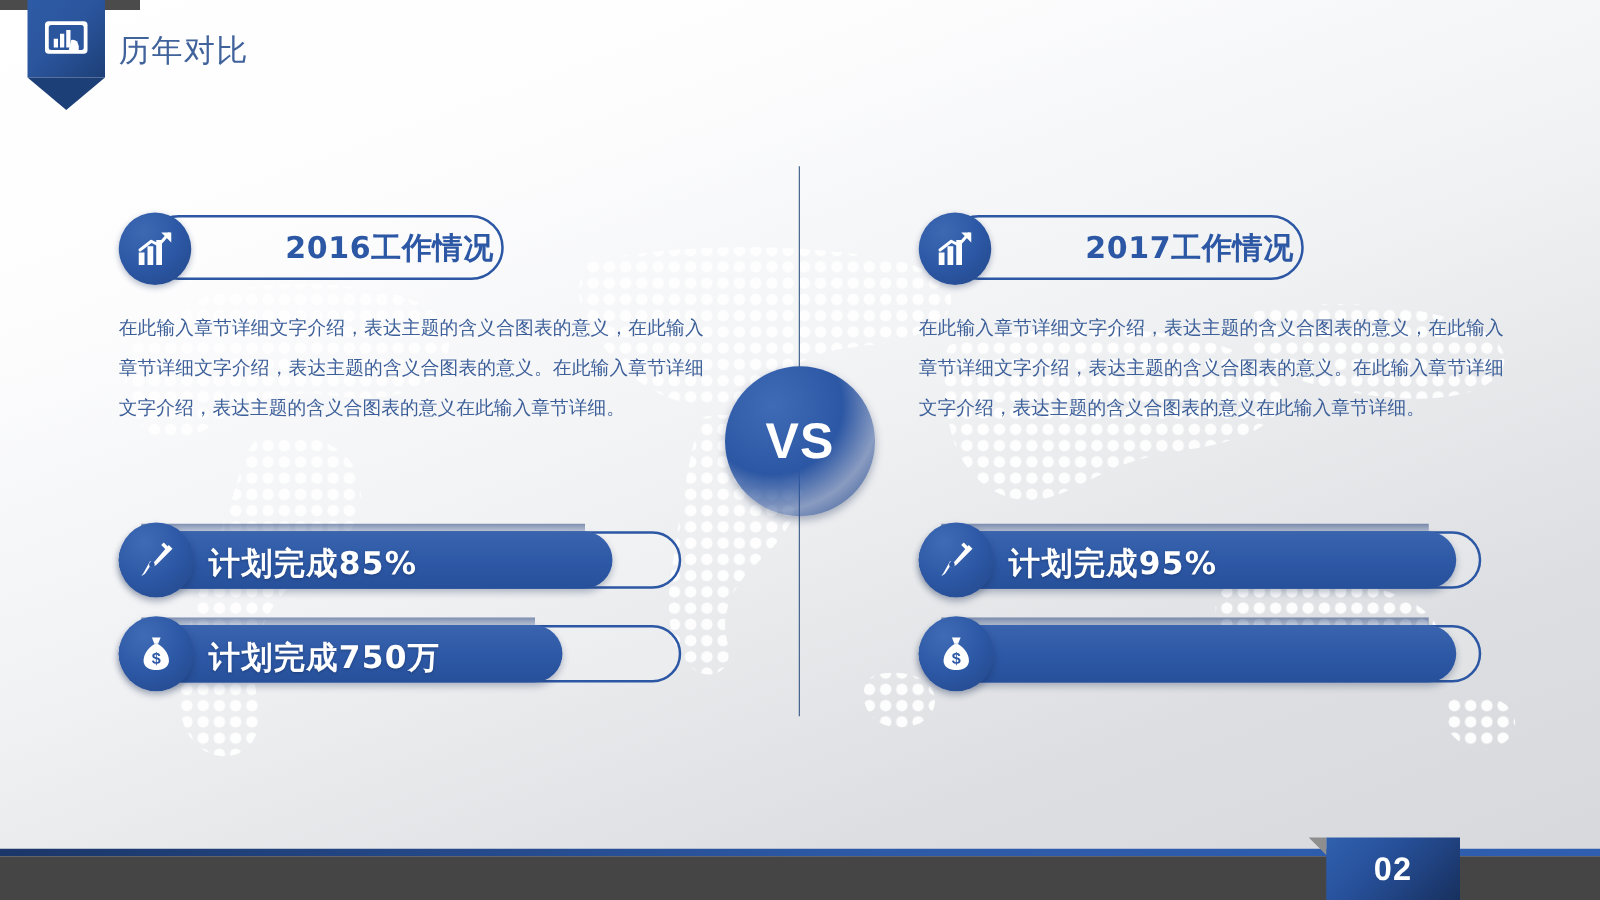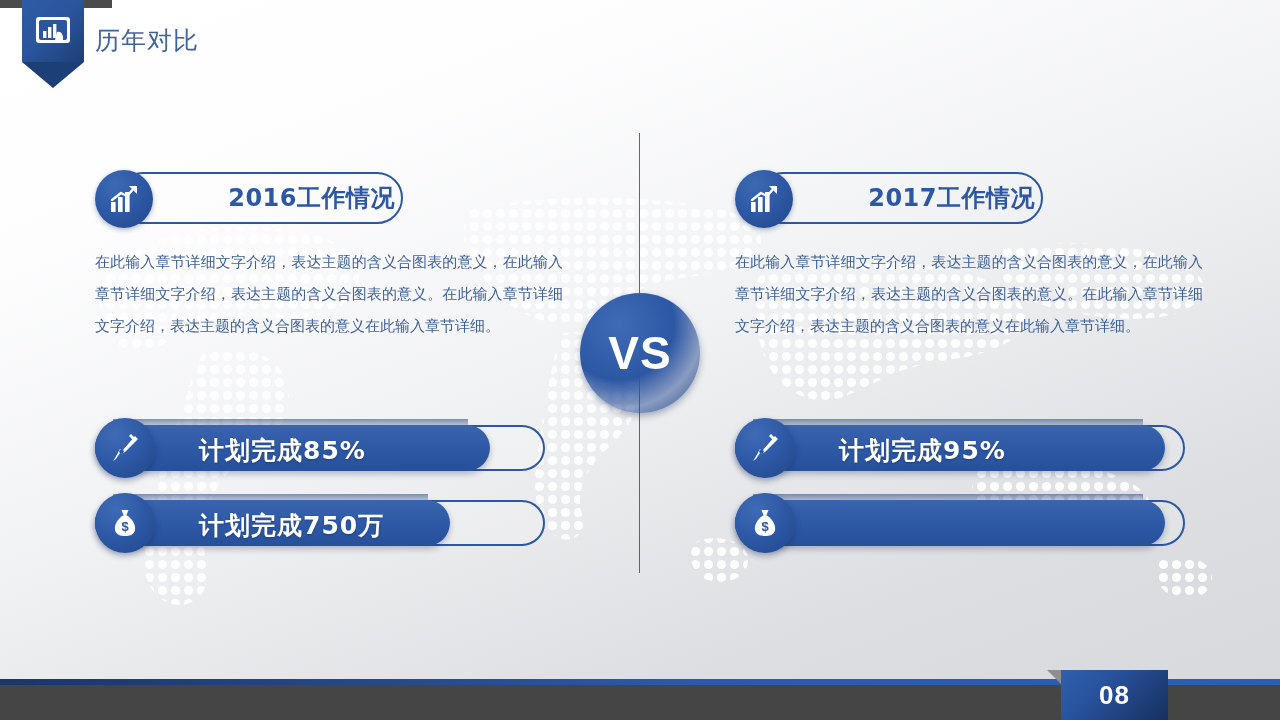--- a/index.html
+++ b/index.html
@@ -65,21 +65,21 @@
     opacity: .85;
   }
   .vs-circle {
     position: absolute; left: 580px; top: 293px;
     width: 120px; height: 120px;
     border-radius: 50%;
     background: radial-gradient(circle at 32% 26%, #3f6bb6 0%, #2c57a4 46%, #26499180 70%, #244a8e 100%);
     box-shadow: 0 3px 7px rgba(20,40,80,.35);
     display: flex; align-items: center; justify-content: center;
     color: #ffffff;
-    font-size: 46px; font-weight: bold;
+    font-size: 40px; font-weight: bold;
     letter-spacing: 1px;
   }
 
   
   .col { position: absolute; top: 0; width: 480px; height: 720px; }
   .col.left  { left: 90px; }
   .col.right { left: 730px; }
 
   
   .sec-head {
@@ -160,21 +160,20 @@
   .bar .knob svg { position:absolute; left:14px; top:14px; width:32px; height:32px; }
   .bar .bar-label {
     position: absolute; left: 72px; top: 16px;
     z-index: 4;
     font-size: 25px; font-weight: bold;
     color: #ffffff;
     letter-spacing: 1px;
     text-shadow: 0 1px 2px rgba(20,40,80,.45);
     font-family: "DejaVu Sans", "Liberation Sans", sans-serif;
     white-space: nowrap;
-    margin-left: 32px;
   }
 
   
   .footer-dark {
     position: absolute; left: 0; bottom: 0;
     width: 1280px; height: 35px;
     background: #454545;
   }
   .footer-blue {
     position: absolute; left: 0; bottom: 35px;
@@ -332,15 +331,15 @@
           <path d="M12.5,3 L19.5,3 L17.5,8 L14.5,8 Z" fill="#ffffff"></path>
           <path d="M15,8 C9,11 5,18 6,23 C7,28 12,29 16,29 C20,29 25,28 26,23 C27,18 23,11 17,8 Z" fill="#ffffff"></path>
           <text x="16" y="24" font-size="13" font-weight="bold" text-anchor="middle" fill="#2c57a4" font-family="Liberation Sans, sans-serif">$</text>
         </svg>
       </div>
     </div>
   </div>
 
   <div class="footer-blue"></div>
   <div class="footer-dark"></div>
-  <div class="page-num">08</div>
+  <div class="page-num">02</div>
 
 </div>
 
 </body></html>

